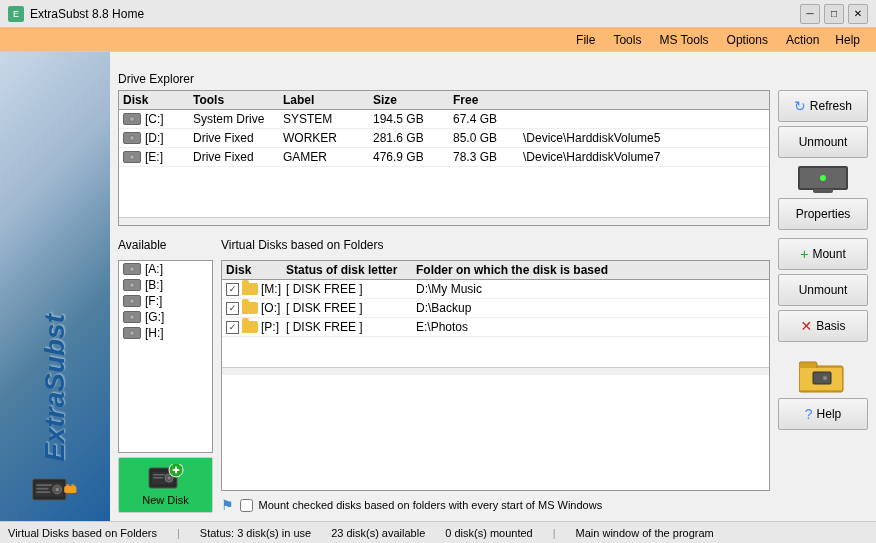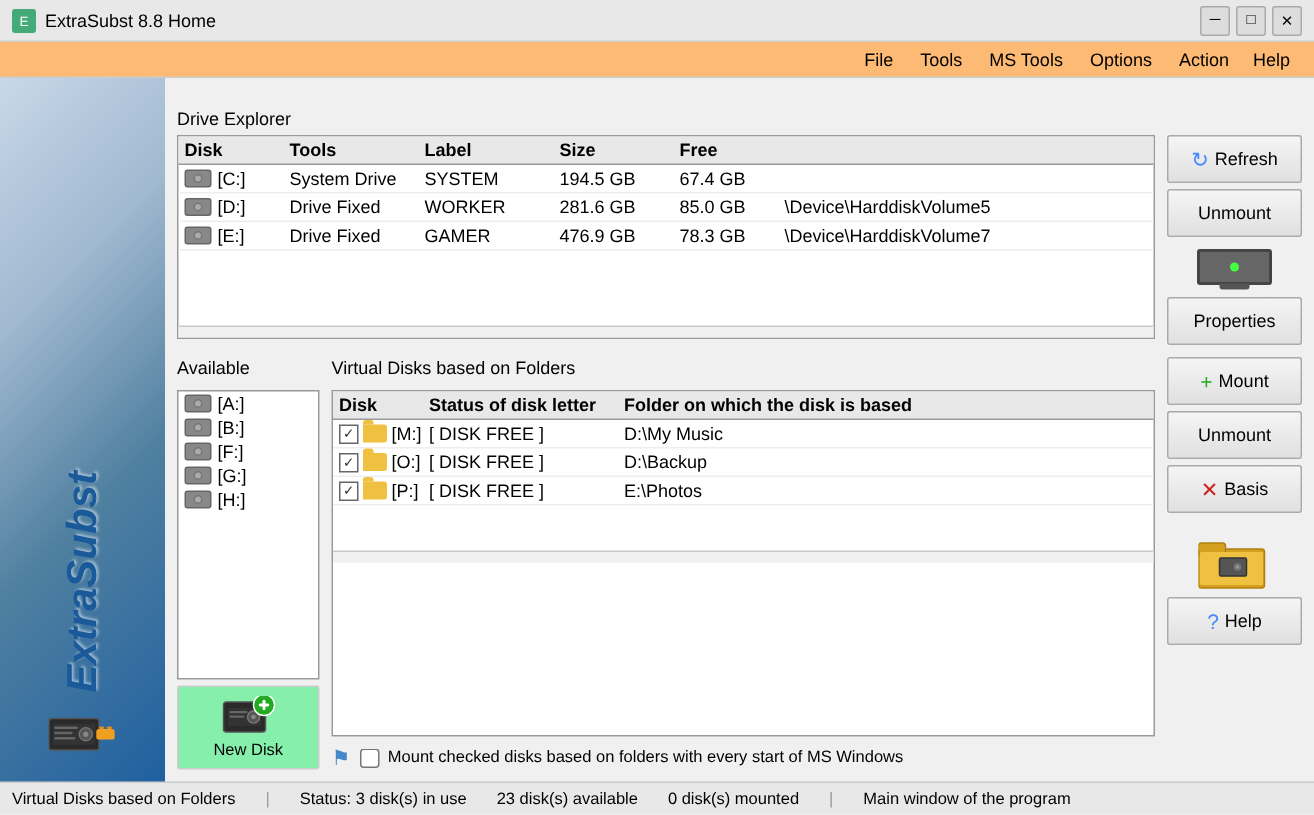--- a/index.html
+++ b/index.html
@@ -195,21 +195,21 @@
       cursor: pointer;
       font-size: 12px;
     }
     .new-disk-btn {
       display: flex;
       flex-direction: column;
       align-items: center;
       gap: 2px;
       padding: 6px;
       border: 1px solid #ccc;
-      background: #86efac;
+      background: #22c55e;
       cursor: pointer;
       border-radius: 2px;
       font-size: 11px;
     }
     .virtual-panel {
       flex: 1;
       display: flex;
       flex-direction: column;
       gap: 4px;
     }

